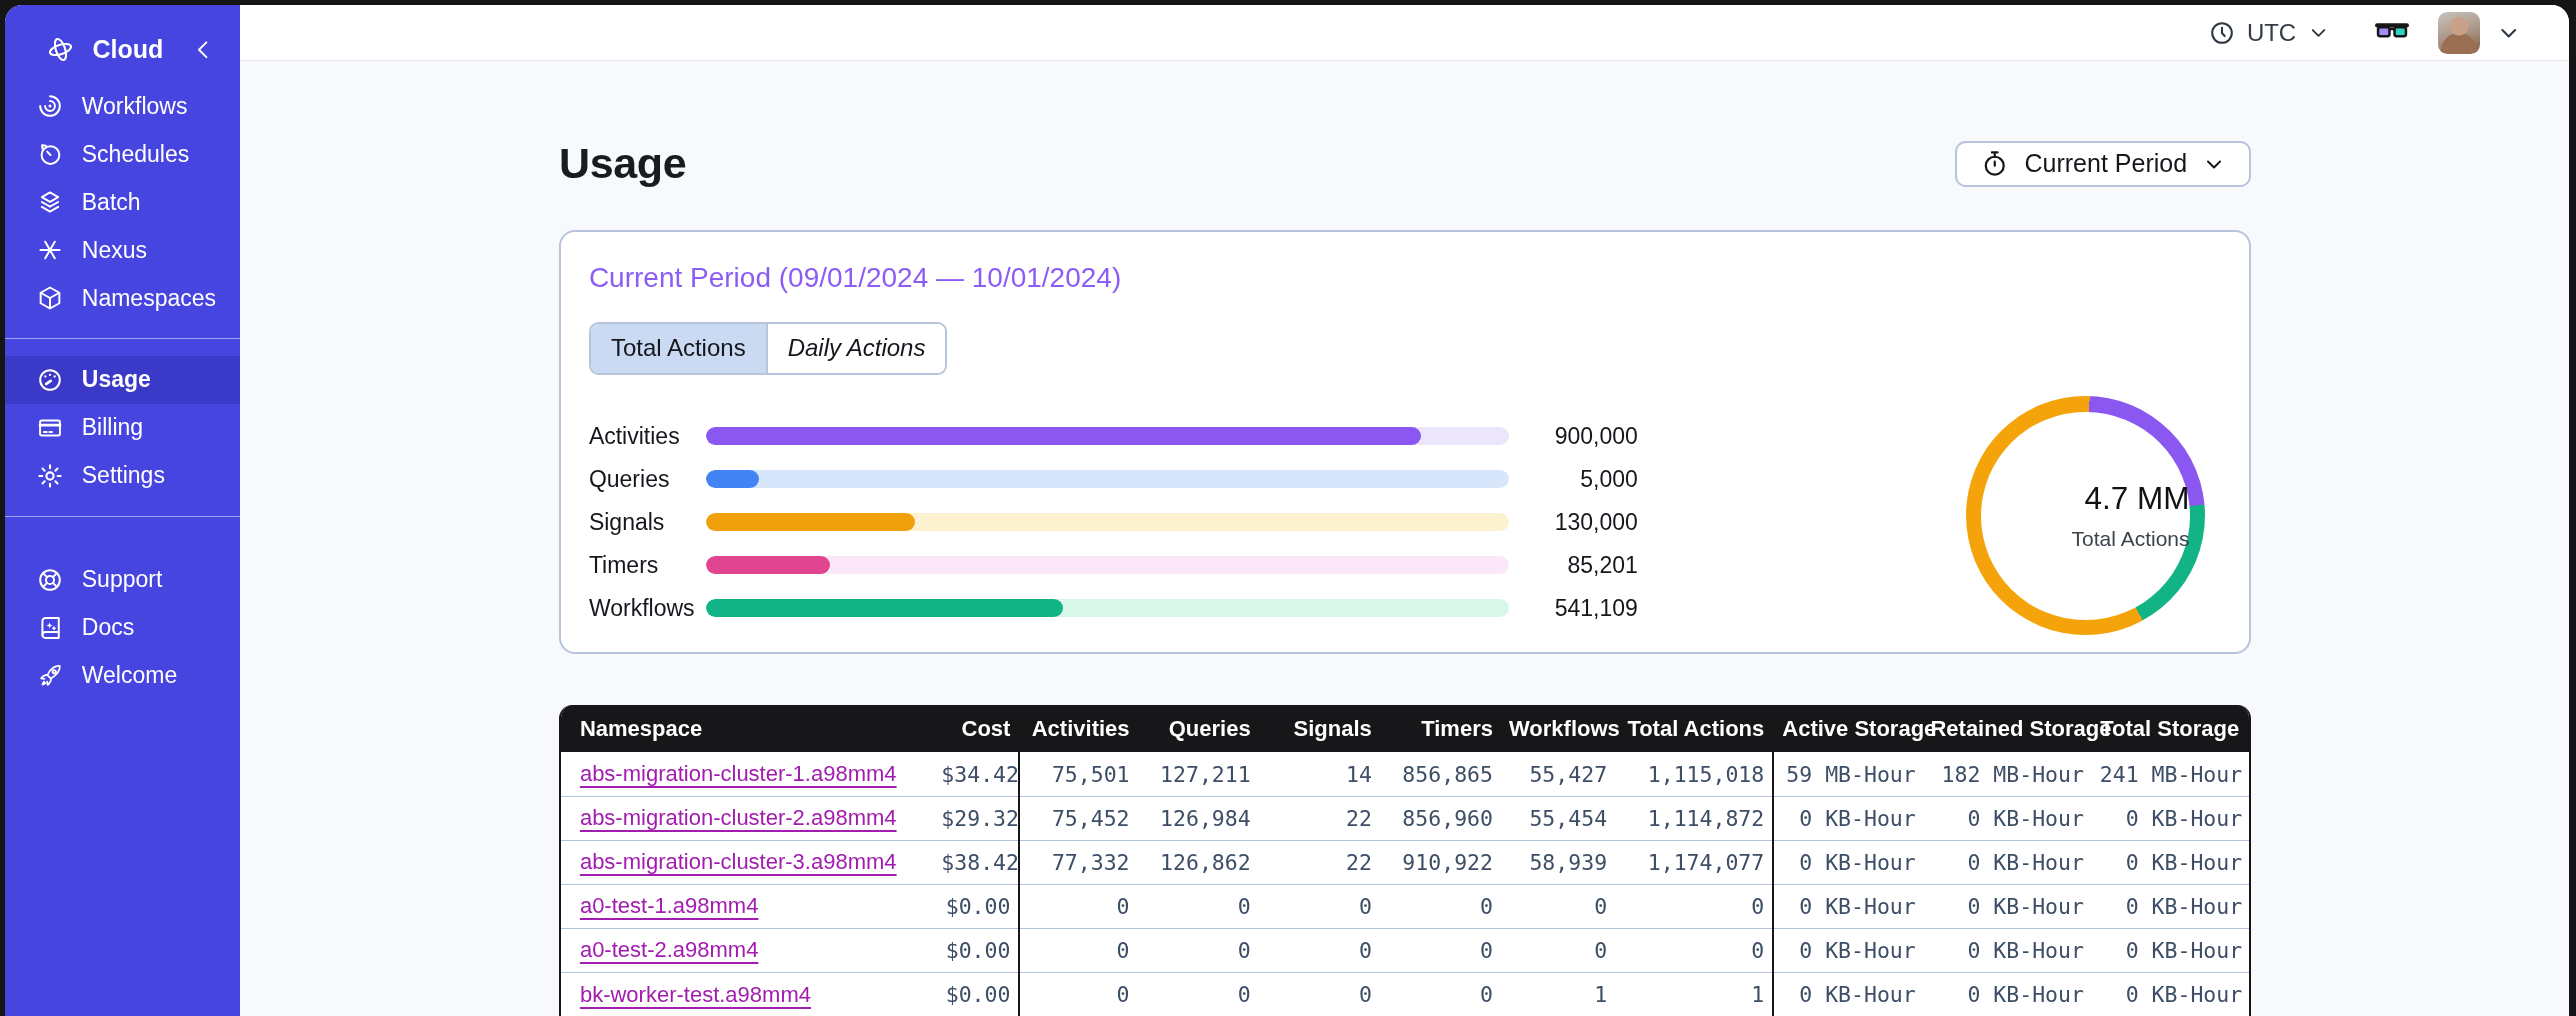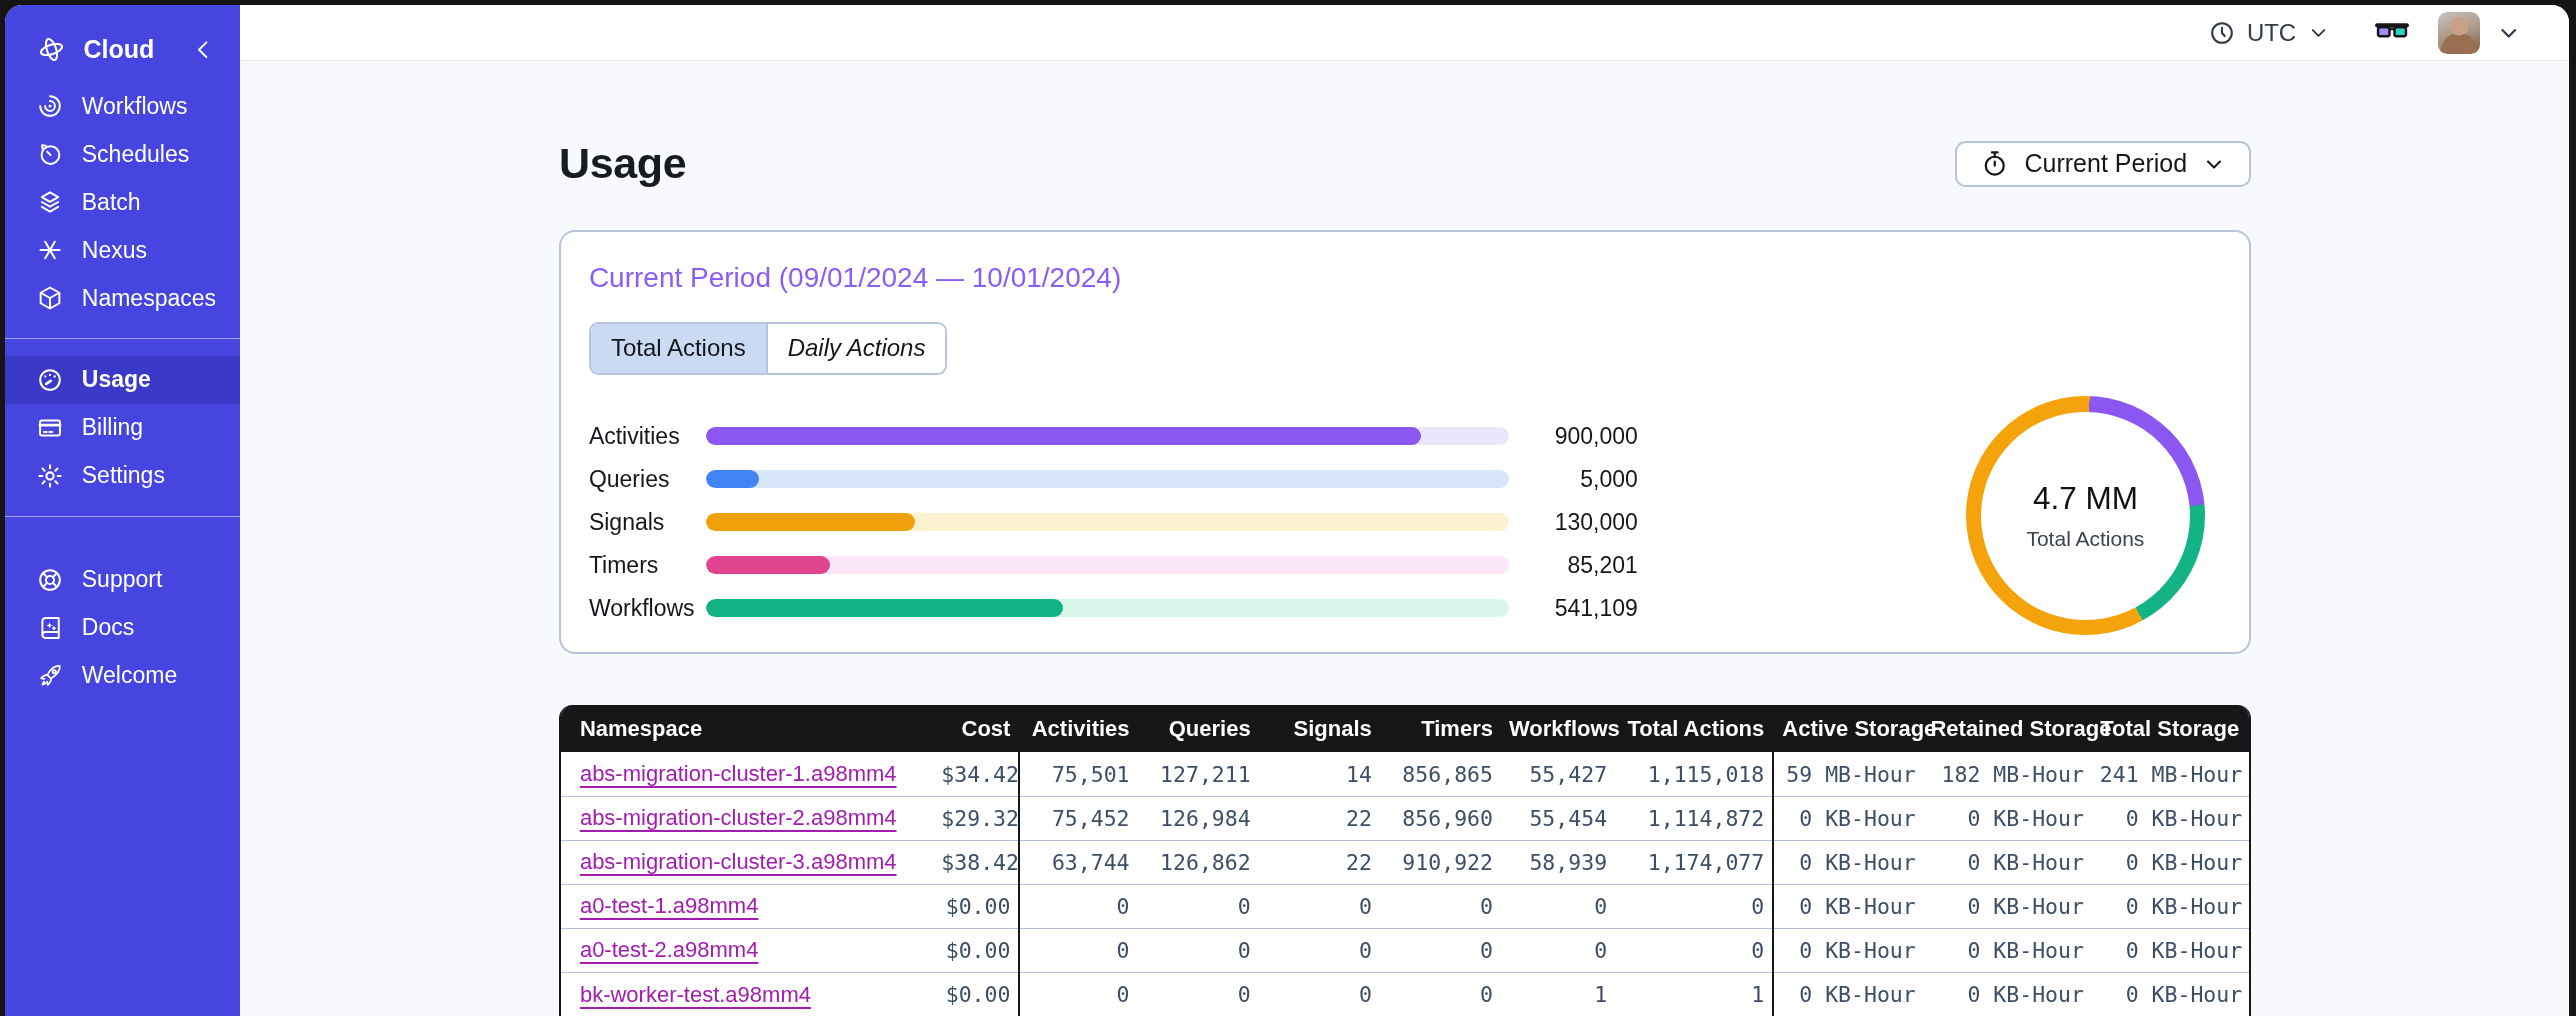--- a/index.html
+++ b/index.html
@@ -2,21 +2,21 @@
 <html style="font-size:10.7px"><head>
 <meta charset="utf-8">
 <style>
   * { margin:0; padding:0; box-sizing:border-box; }
   html,body { width:2576px; height:1016px; overflow:hidden; }
   body { background:#151515; font-family:"Liberation Sans",sans-serif; position:relative; }
   .window { position:absolute; left:5.4px; top:5.4px; width:2564px; height:1046px; background:#f7f9fc; border-radius:17.4px; overflow:hidden; display:flex; }
 
   
   .sidebar { width:235px; flex-shrink:0; background:#4745e0; color:#fff; padding-top:19px; display:flex; flex-direction:column; }
-  .brand-row { height:51px; display:flex; align-items:center; padding:0 24px 0 31px; }
+  .brand-row { height:51px; display:flex; align-items:center; padding:0 24px 0 40px; }
   .brand-label { font-size:25px; font-weight:600; margin-left:16px; }
   .brand-collapse { margin-left:auto; display:flex; align-items:center; cursor:pointer; }
   .nav-group { padding:6.7px 0; }
   .nav-item { height:48px; display:flex; align-items:center; padding-left:31px; gap:17.4px; font-size:23px; cursor:pointer; }
   .nav-item.active { background:#3b39c7; font-weight:700; }
   .side-divider { height:1.3px; background:rgba(255,255,255,.5); margin:9.4px 0; }
   .nav-footer-gap { height:23px; }
   .icon { display:flex; align-items:center; justify-content:center; }
   .icon svg { display:block; }
 
@@ -52,21 +52,21 @@
   .chart-row { margin-top:20px; display:flex; justify-content:space-between; }
   .bars { width:1049px; padding-top:20px; }
   .bar-line { height:43px; display:flex; align-items:center; }
   .bar-label { width:117px; font-size:23px; color:#14171c; }
   .bar-track { position:relative; width:803px; height:18px; border-radius:9.4px; overflow:hidden; }
   .bar-fill { position:absolute; left:0; top:0; height:100%; border-radius:9.4px; }
   .bar-value { flex:1; text-align:right; font-size:23px; color:#14171c; }
 
   .donuts { display:flex; gap:47px; margin-right:16px; padding-top:1.3px; }
   .donut { width:239px; height:239px; border-radius:50%; position:relative; }
-  .donut-hole { position:absolute; inset:15.4px; background:#fff; border-radius:50%; display:flex; flex-direction:column; align-items:center; justify-content:center; gap:9.4px; }
+  .donut-hole { position:absolute; inset:15.4px; background:#fff; border-radius:50%; display:flex; flex-direction:column; align-items:flex-end; justify-content:center; gap:9.4px; }
   .donut-value { font-size:31.5px; font-weight:500; color:#101216; }
   .donut-label { font-size:21px; color:#3c434e; }
 
   
   .usage-table-wrap { margin-top:51px; border-left:2.7px solid #17171a; border-right:2.7px solid #17171a; border-radius:13.4px 13.4px 0 0; overflow:hidden; }
   table { width:100%; border-collapse:collapse; table-layout:fixed; }
   thead th { background:#17171a; color:#fff; height:47px; font-size:22px; font-weight:600; text-align:right; padding:0 8px; white-space:nowrap; }
   th.h-namespace { text-align:left; padding-left:19px; }
   th.h-storage { text-align:center; }
   tbody td { background:#fff; height:44px; font-size:21.5px; text-align:right; padding:0 8px; font-family:"DejaVu Sans Mono",monospace; color:#3d4e66; white-space:nowrap; overflow:hidden; }
@@ -394,21 +394,21 @@
                 <td>856,960</td>
                 <td>55,454</td>
                 <td class="vdiv">1,114,872</td>
                 <td class="col-storage">0 KB-Hour</td>
                 <td class="col-storage">0 KB-Hour</td>
                 <td class="col-storage">0 KB-Hour</td>
               </tr>
               <tr>
                 <td class="col-namespace"><a class="ns-link" href="#">abs-migration-cluster-3.a98mm4</a></td>
                 <td class="vdiv">$38.42</td>
-                <td>63,744</td>
+                <td>77,332</td>
                 <td>126,862</td>
                 <td>22</td>
                 <td>910,922</td>
                 <td>58,939</td>
                 <td class="vdiv">1,174,077</td>
                 <td class="col-storage">0 KB-Hour</td>
                 <td class="col-storage">0 KB-Hour</td>
                 <td class="col-storage">0 KB-Hour</td>
               </tr>
               <tr>

